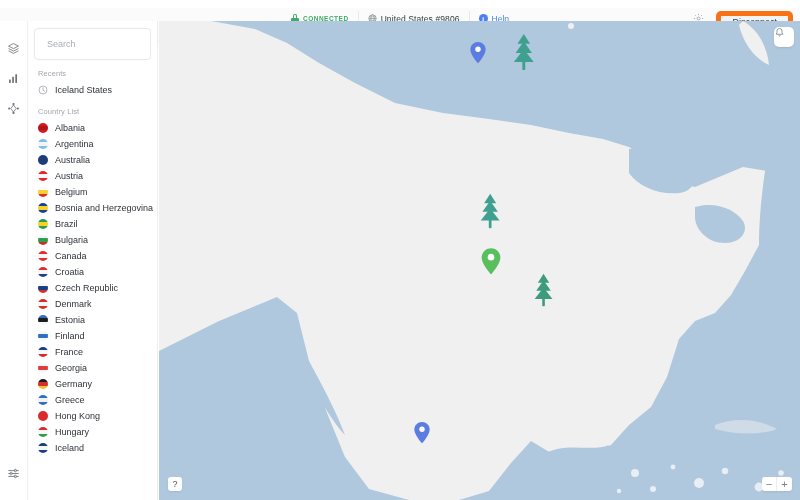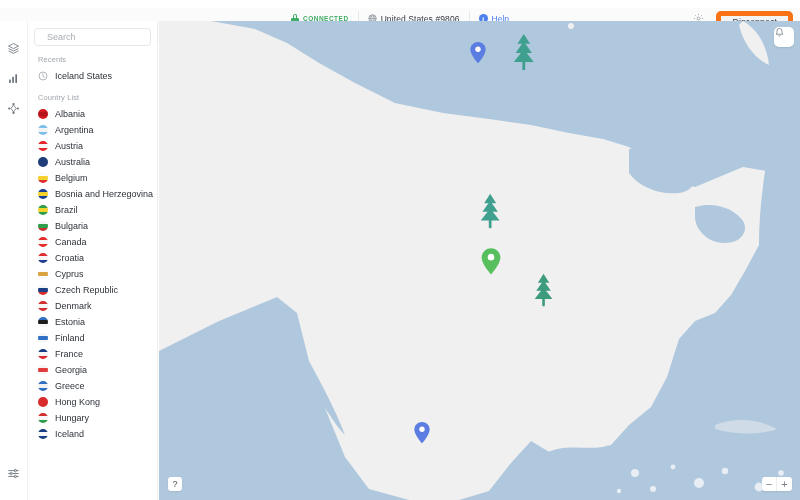--- a/index.html
+++ b/index.html
@@ -84,21 +84,21 @@
 
   
   #sidebar {
     position: absolute; left: 28px; top: 21px; width: 130px; height: 479px;
     background: #ffffff; border-right: 1px solid #ededee;
     overflow: hidden;
   }
   #search-wrap { padding: 7px 6px 0 6px; }
   #search-box {
     display: flex; align-items: center; gap: 5px;
-    height: 18px; padding: 5px 7px;
+    height: 32px; padding: 5px 7px;
     border: 1px solid #e7e8ea; border-radius: 4px; background: #fff;
   }
   #search-input {
     border: none; outline: none; font-size: 9px; color: #32383f;
     font-family: "Liberation Sans", sans-serif; width: 96px; background: transparent;
   }
   #search-input::placeholder { color: #a9aeb4; }
 
   .sec-head {
     font-size: 7.5px; color: #a2a7ad; padding: 9px 0 4px 10px; letter-spacing: 0.1px;
@@ -282,36 +282,36 @@
         <div class="row">
           <span class="flag">
             <i style="background: rgb(124, 191, 232); top: 0%; height: 33.4%;"></i>
             <i style="background: rgb(244, 244, 244); top: 33.34%; height: 33.4%;"></i>
             <i style="background: rgb(124, 191, 232); top: 66.68%; height: 33.4%;"></i>
           </span>
           <span>Argentina</span>
         </div>
         <div class="row">
           <span class="flag">
-            <i style="background: rgb(232, 35, 42); top: 0%; height: 33.4%;"></i>
-            <i style="background: rgb(247, 247, 247); top: 33.34%; height: 33.4%;"></i>
-            <i style="background: rgb(232, 35, 42); top: 66.68%; height: 33.4%;"></i>
-          </span>
-          <span>Austria</span>
-        </div>
-        <div class="row">
-          <span class="flag">
             <i style="background: rgb(29, 60, 120); top: 0%; height: 33.4%;"></i>
             <i style="background: rgb(29, 60, 120); top: 33.34%; height: 33.4%;"></i>
             <i style="background: rgb(29, 60, 120); top: 66.68%; height: 33.4%;"></i>
           </span>
           <span>Australia</span>
         </div>
         <div class="row">
           <span class="flag">
+            <i style="background: rgb(232, 35, 42); top: 0%; height: 33.4%;"></i>
+            <i style="background: rgb(247, 247, 247); top: 33.34%; height: 33.4%;"></i>
+            <i style="background: rgb(232, 35, 42); top: 66.68%; height: 33.4%;"></i>
+          </span>
+          <span>Austria</span>
+        </div>
+        <div class="row">
+          <span class="flag">
             <i style="top: 0%; height: 33.4%;"></i>
             <i style="background: rgb(248, 209, 49); top: 33.34%; height: 33.4%;"></i>
             <i style="background: rgb(224, 45, 45); top: 66.68%; height: 33.4%;"></i>
           </span>
           <span>Belgium</span>
         </div>
         <div class="row">
           <span class="flag">
             <i style="background: rgb(28, 63, 148); top: 0%; height: 33.4%;"></i>
             <i style="background: rgb(245, 211, 46); top: 33.34%; height: 33.4%;"></i>
@@ -346,28 +346,20 @@
         <div class="row">
           <span class="flag">
             <i style="background: rgb(224, 45, 45); top: 0%; height: 33.4%;"></i>
             <i style="background: rgb(247, 247, 247); top: 33.34%; height: 33.4%;"></i>
             <i style="background: rgb(31, 63, 143); top: 66.68%; height: 33.4%;"></i>
           </span>
           <span>Croatia</span>
         </div>
         <div class="row">
           <span class="flag">
-            <i style="background: rgb(251, 251, 251); top: 0%; height: 33.4%;"></i>
-            <i style="background: rgb(217, 164, 65); top: 33.34%; height: 33.4%;"></i>
-            <i style="background: rgb(251, 251, 251); top: 66.68%; height: 33.4%;"></i>
-          </span>
-          <span>Cyprus</span>
-        </div>
-        <div class="row">
-          <span class="flag">
             <i style="background: rgb(247, 247, 247); top: 0%; height: 33.4%;"></i>
             <i style="background: rgb(26, 63, 135); top: 33.34%; height: 33.4%;"></i>
             <i style="background: rgb(217, 43, 43); top: 66.68%; height: 33.4%;"></i>
           </span>
           <span>Czech Republic</span>
         </div>
         <div class="row">
           <span class="flag">
             <i style="background: rgb(211, 47, 47); top: 0%; height: 33.4%;"></i>
             <i style="background: rgb(247, 247, 247); top: 33.34%; height: 33.4%;"></i>
@@ -399,20 +391,28 @@
           </span>
           <span>France</span>
         </div>
         <div class="row">
           <span class="flag">
             <i style="background: rgb(247, 247, 247); top: 0%; height: 33.4%;"></i>
             <i style="background: rgb(226, 59, 59); top: 33.34%; height: 33.4%;"></i>
             <i style="background: rgb(247, 247, 247); top: 66.68%; height: 33.4%;"></i>
           </span>
           <span>Georgia</span>
+        </div>
+        <div class="row">
+          <span class="flag">
+            <i style="background: rgb(29, 29, 29); top: 0%; height: 33.4%;"></i>
+            <i style="background: rgb(211, 47, 47); top: 33.34%; height: 33.4%;"></i>
+            <i style="background: rgb(242, 194, 48); top: 66.68%; height: 33.4%;"></i>
+          </span>
+          <span>Germany</span>
         </div>
         <div class="row">
           <span class="flag">
             <i style="background: rgb(47, 111, 196); top: 0%; height: 33.4%;"></i>
             <i style="background: rgb(242, 242, 242); top: 33.34%; height: 33.4%;"></i>
             <i style="background: rgb(47, 111, 196); top: 66.68%; height: 33.4%;"></i>
           </span>
           <span>Greece</span>
         </div>
         <div class="row">

